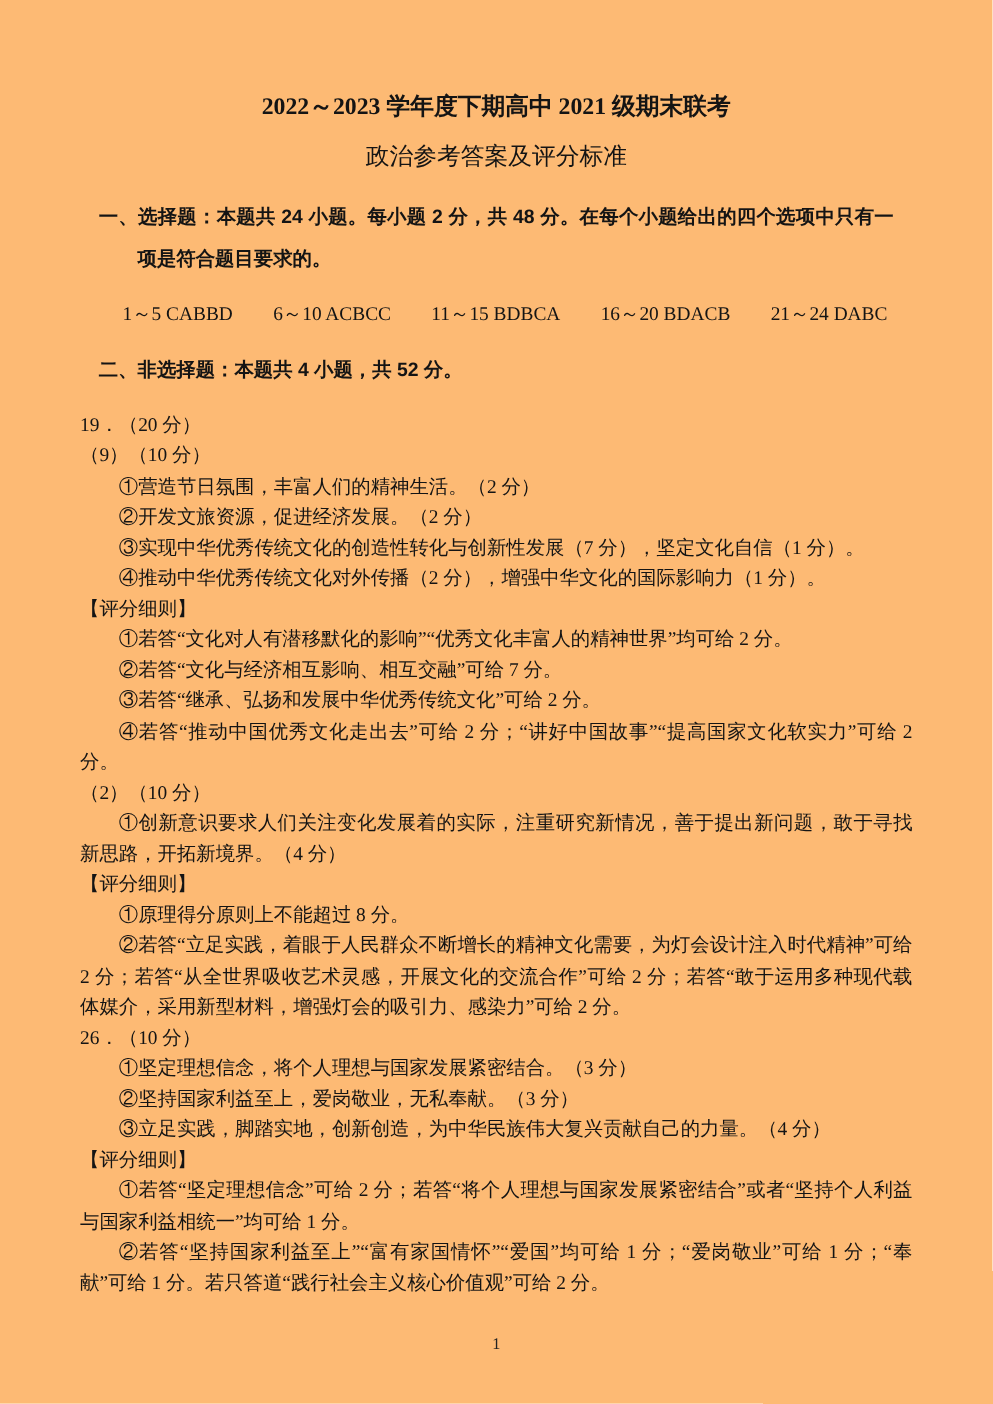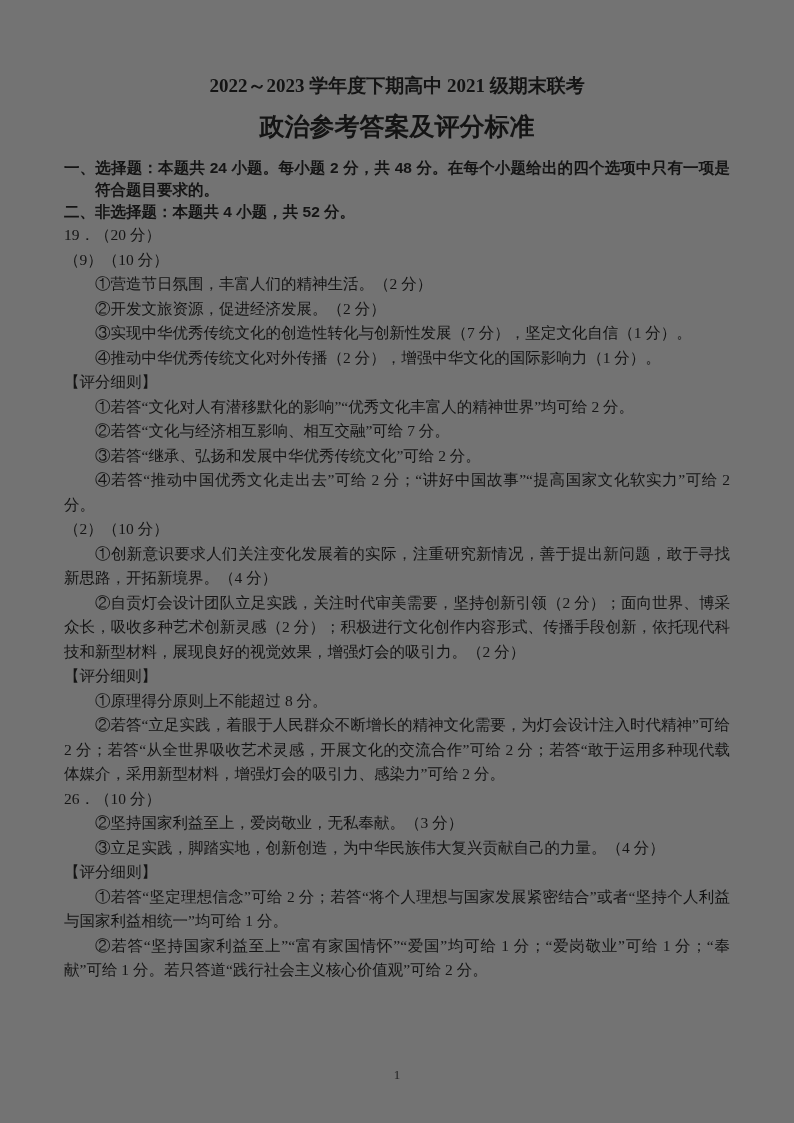--- a/index.html
+++ b/index.html
@@ -1,50 +1,50 @@
 <!DOCTYPE html>
 <html><head>
 <meta charset="utf-8">
 <style>
   html, body { margin: 0; padding: 0; background: #ffffff; }
   .page {
     position: relative;
     width: 794px;
     height: 1123px;
     box-sizing: border-box;
-    background: #737373;
+    background: #fdba74;
     color: #141414;
     padding: 72px 64px 0 64px;
     font-family: "Liberation Serif", "DejaVu Serif", serif;
     font-size: 15.5px;
     line-height: 24.5px;
     overflow: hidden;
   }
   .doc-title {
     margin: 0 0 12px 0;
     text-align: center;
     font-size: 19px;
     line-height: 27px;
     font-weight: 700;
     font-family: "Liberation Serif", "DejaVu Serif", serif;
   }
   .doc-subtitle {
     margin: 0 0 16px 0;
     text-align: center;
-    font-size: 25px;
+    font-size: 19px;
     line-height: 30px;
-    font-weight: 700;
+    font-weight: 400;
     font-family: "Liberation Sans", "DejaVu Sans", sans-serif;
   }
   .sec-heading {
-    margin: 0;
+    margin: 15px;
     font-family: "Liberation Sans", "DejaVu Sans", sans-serif;
     font-weight: 700;
     font-size: 15.5px;
-    line-height: 22px;
+    line-height: 34px;
     padding-left: 2em;
     text-indent: -2em;
     text-align: justify;
   }
   .answers-row {
     display: flex;
     justify-content: space-between;
     margin: 6px 0 7px 0;
     padding-left: 34px;
     padding-right: 20px;
@@ -70,44 +70,51 @@
 </head>
 <body>
 
 <div class="page">
 
   <h1 class="doc-title">2022～2023 学年度下期高中 2021 级期末联考</h1>
   <h2 class="doc-subtitle">政治参考答案及评分标准</h2>
 
   <p class="sec-heading">一、选择题：本题共 24 小题。每小题 2 分，共 48 分。在每个小题给出的四个选项中只有一项是符合题目要求的。</p>
 
+  <div class="answers-row">
+    <span>1～5 CABBD</span>
+    <span>6～10 ACBCC</span>
+    <span>11～15 BDBCA</span>
+    <span>16～20 BDACB</span>
+    <span>21～24 DABC</span>
+  </div>
 
   <p class="sec-heading">二、非选择题：本题共 4 小题，共 52 分。</p>
 
   <p class="para">19．（20 分）</p>
 
   <p class="para">（9）（10 分）</p>
   <p class="para indent">①营造节日氛围，丰富人们的精神生活。（2 分）</p>
   <p class="para indent">②开发文旅资源，促进经济发展。（2 分）</p>
   <p class="para indent">③实现中华优秀传统文化的创造性转化与创新性发展（7 分），坚定文化自信（1 分）。</p>
   <p class="para indent">④推动中华优秀传统文化对外传播（2 分），增强中华文化的国际影响力（1 分）。</p>
   <p class="para">【评分细则】</p>
   <p class="para indent">①若答“文化对人有潜移默化的影响”“优秀文化丰富人的精神世界”均可给 2 分。</p>
   <p class="para indent">②若答“文化与经济相互影响、相互交融”可给 7 分。</p>
   <p class="para indent">③若答“继承、弘扬和发展中华优秀传统文化”可给 2 分。</p>
   <p class="para indent">④若答“推动中国优秀文化走出去”可给 2 分；“讲好中国故事”“提高国家文化软实力”可给 2 分。</p>
 
   <p class="para">（2）（10 分）</p>
   <p class="para indent">①创新意识要求人们关注变化发展着的实际，注重研究新情况，善于提出新问题，敢于寻找新思路，开拓新境界。（4 分）</p>
-  <p class="para indent">②自贡灯会设计团队立足实践，关注时代审美需要，坚持创新引领（2 分）；面向世界、博采众长，吸收多种艺术创新灵感（2 分）；积极进行文化创作内容形式、传播手段创新，依托现代科技和新型材料，展现良好的视觉效果，增强灯会的吸引力。（2 分）</p>
   <p class="para">【评分细则】</p>
   <p class="para indent">①原理得分原则上不能超过 8 分。</p>
   <p class="para indent">②若答“立足实践，着眼于人民群众不断增长的精神文化需要，为灯会设计注入时代精神”可给 2 分；若答“从全世界吸收艺术灵感，开展文化的交流合作”可给 2 分；若答“敢于运用多种现代载体媒介，采用新型材料，增强灯会的吸引力、感染力”可给 2 分。</p>
 
   <p class="para">26．（10 分）</p>
+  <p class="para indent">①坚定理想信念，将个人理想与国家发展紧密结合。（3 分）</p>
   <p class="para indent">②坚持国家利益至上，爱岗敬业，无私奉献。（3 分）</p>
   <p class="para indent">③立足实践，脚踏实地，创新创造，为中华民族伟大复兴贡献自己的力量。（4 分）</p>
   <p class="para">【评分细则】</p>
   <p class="para indent">①若答“坚定理想信念”可给 2 分；若答“将个人理想与国家发展紧密结合”或者“坚持个人利益与国家利益相统一”均可给 1 分。</p>
   <p class="para indent">②若答“坚持国家利益至上”“富有家国情怀”“爱国”均可给 1 分；“爱岗敬业”可给 1 分；“奉献”可给 1 分。若只答道“践行社会主义核心价值观”可给 2 分。</p>
 
   <div class="page-number">1</div>
 
 </div>
 

